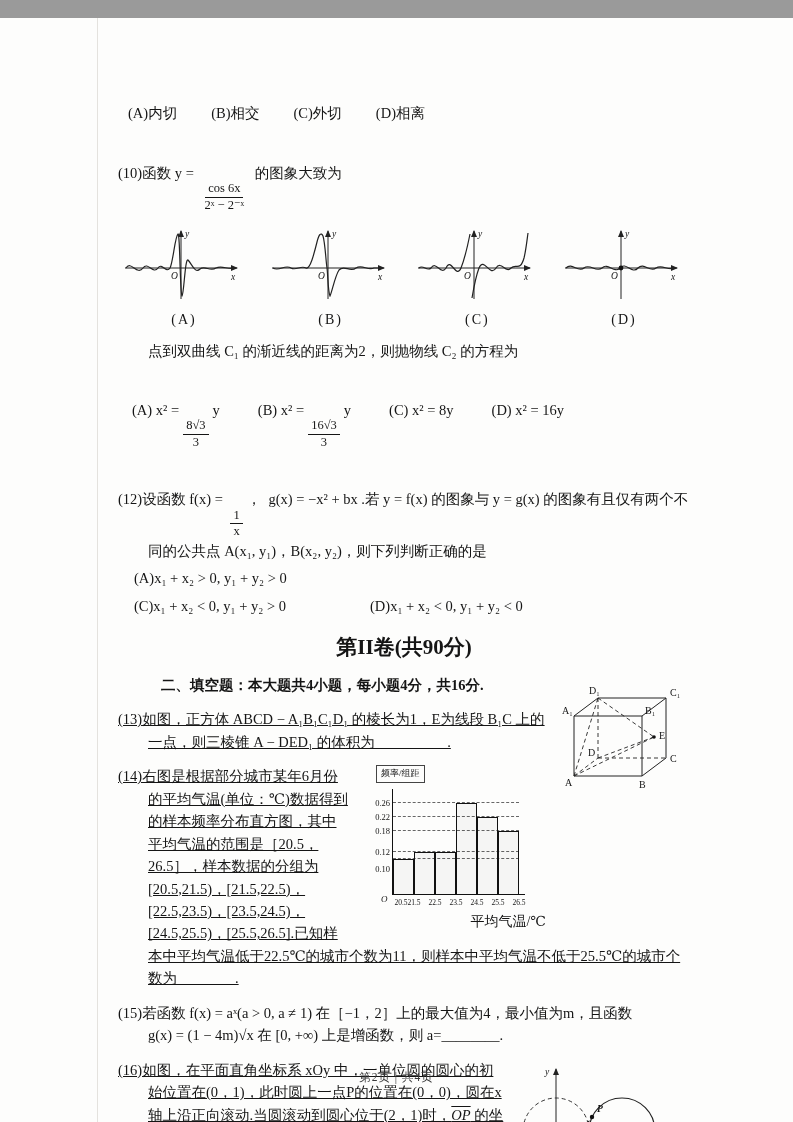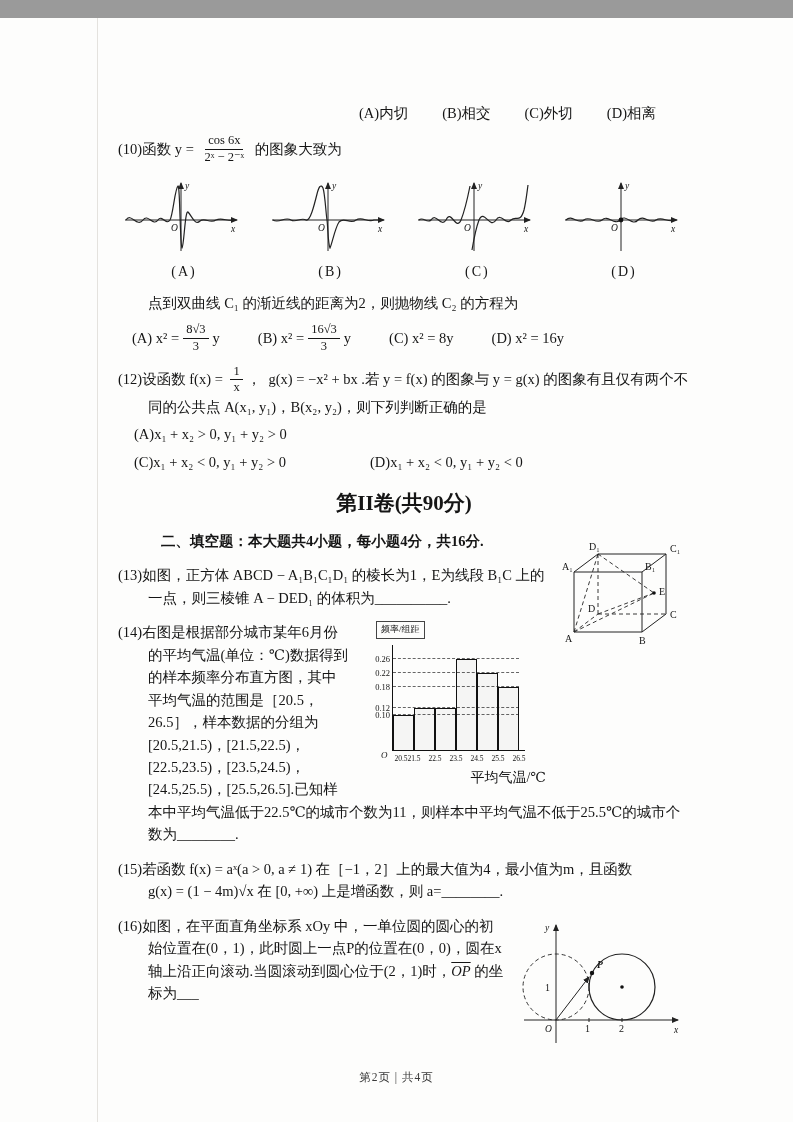--- a/index.html
+++ b/index.html
@@ -1,29 +1,29 @@
 <!DOCTYPE html>
 <html><head>
 <meta charset="utf-8">
 <style>
   html,body{margin:0;padding:0;background:#9a9a9a;}
   .page{position:relative;width:793px;height:1122px;background:#fdfdfc;overflow:hidden;
         font-family:"Liberation Serif","DejaVu Serif",serif;color:#151515;}
   .fold-line{position:absolute;left:97px;top:0;width:1px;height:100%;background:#e4e2de;}
   .content{position:absolute;left:118px;top:84px;width:572px;font-size:14.5px;line-height:1.55;}
-  .opts-line{padding-left:10px;text-align:right;}
+  .opts-line{padding-left:10px;}
   .opts-line span{margin-right:34px;}
   .mline{display:flex;align-items:center;flex-wrap:wrap;}
   .mline span{white-space:pre-wrap;}
   .frac{display:inline-flex;flex-direction:column;align-items:center;font-size:12.5px;
         line-height:1.25;margin:0 4px;text-align:center;vertical-align:middle;}
-  .frac .num{border-bottom:1px solid #151515;padding:0 3px;}
+  .frac .num{border-bottom:1px solid #151515;padding:0 3px;margin-top:48px;}
   .frac .den{padding:0 3px;}
   .indent{padding-left:30px;}
-  .hang{padding-left:30px;text-indent:-30px;margin:12px 0;}
+  .hang{padding-left:30px;text-indent:-30px;margin:12px 0;text-decoration:underline;}
   .q{margin-bottom:9px;}
   .opts-row{display:flex;align-items:center;padding-left:14px;margin-top:8px;}
   .opts-row .opt{display:flex;align-items:center;margin-right:38px;}
   .opts-row .opt span{white-space:pre-wrap;}
   .two-col{display:flex;padding-left:16px;margin-top:5px;}
   .two-col span{width:236px;white-space:pre-wrap;}
   .graphs{display:flex;justify-content:space-between;margin:10px 0 2px;}
   .graph-item{text-align:center;width:132px;}
   .graph-item .glabel{font-size:14px;margin-top:1px;letter-spacing:2px;}
   .part-title{text-align:center;font-weight:bold;font-size:21px;margin:14px 0 10px;}
@@ -229,21 +229,21 @@
       <div class="subtitle">二、填空题：本大题共4小题，每小题4分，共16分.</div>
 
       <p class="hang q">(13)如图，正方体 ABCD − A₁B₁C₁D₁ 的棱长为1，E为线段 B₁C 上的一点，则三棱锥 A − DED₁ 的体积为__________.</p>
 
       <div class="q">
         <div class="fig-right hist-fig">
           <div class="hist-ylabel">频率/组距</div>
           <div class="hist-plot">
             <div class="hist-o">O</div>
           <div class="hist-grid" style="bottom: 35px;"></div>
-              <div class="hist-ylab" style="bottom: 31px;">0.10</div>
+              <div class="hist-ylab" style="bottom: 21px;">0.10</div>
               <div class="hist-grid" style="bottom: 42px;"></div>
               <div class="hist-ylab" style="bottom: 38px;">0.12</div>
               <div class="hist-grid" style="bottom: 63px;"></div>
               <div class="hist-ylab" style="bottom: 59px;">0.18</div>
               <div class="hist-grid" style="bottom: 77px;"></div>
               <div class="hist-ylab" style="bottom: 73px;">0.22</div>
               <div class="hist-grid" style="bottom: 91px;"></div>
               <div class="hist-ylab" style="bottom: 87px;">0.26</div>
               <div class="hist-bar" style="left: 0px; width: 21px; height: 35px;"></div>
               <div class="hist-bar" style="left: 21px; width: 21px; height: 42px;"></div>

